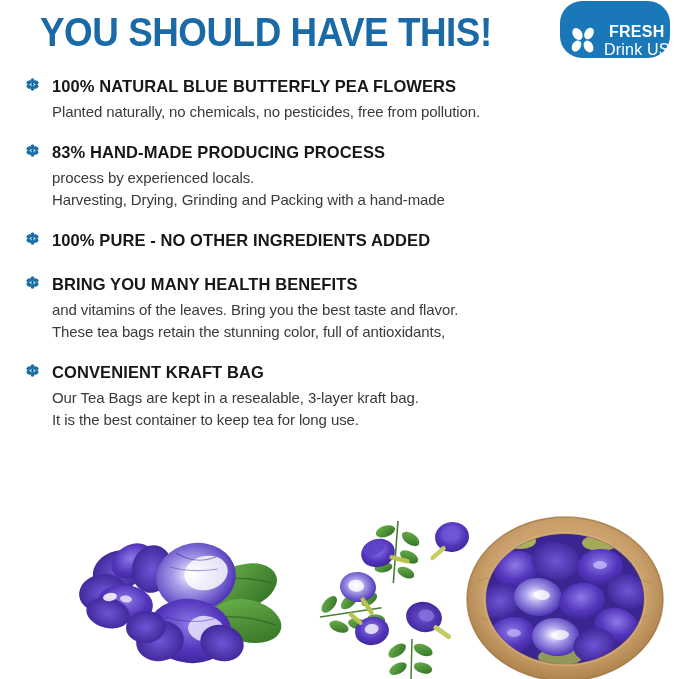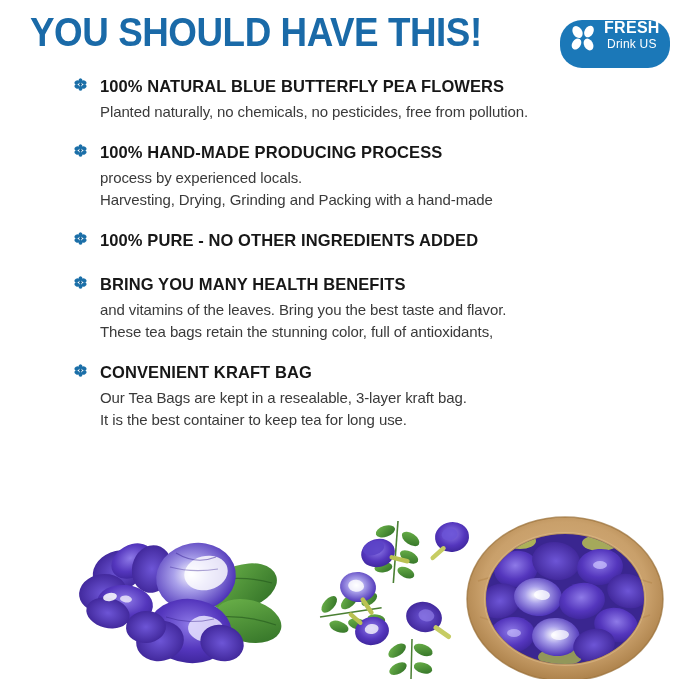--- a/index.html
+++ b/index.html
@@ -16,49 +16,49 @@
     position: relative;
     width: 679px;
     height: 679px;
     background: #ffffff;
   }
 
   
   .header {
     position: relative;
     height: 64px;
-    padding: 10px 14px 0 30px;
+    padding: 10px 14px 0 40px;
     display: flex;
     align-items: flex-start;
     justify-content: space-between;
   }
 
   .title {
     font-family: "Liberation Sans Narrow", "Liberation Sans", sans-serif;
     font-weight: 700;
     font-size: 40px;
     line-height: 44px;
     letter-spacing: -0.5px;
     color: #1a6aa8;
     transform: scaleX(0.92);
     transform-origin: left center;
     white-space: nowrap;
   }
 
   
   .logo {
     position: absolute;
-    top: 20px;
+    top: 1px;
     right: 9px;
     width: 110px;
-    height: 48px;
+    height: 57px;
     background: #1b78b8;
     border-radius: 22px;
     display: flex;
-    align-items: flex-start;
+    align-items: flex-end;
     padding-left: 6px;
   }
   .logo-mark {
     width: 36px;
     height: 36px;
     flex: 0 0 36px;
   }
   .logo-text {
     margin-left: 2px;
     display: flex;
@@ -67,30 +67,29 @@
     line-height: 1;
   }
   .logo-fresh {
     color: #ffffff;
     font-size: 16px;
     font-weight: 700;
     letter-spacing: 0.3px;
   }
   .logo-drink {
     color: #ffffff;
-    font-size: 12px;
+    font-size: 16px;
     font-weight: 400;
     margin-top: 2px;
     letter-spacing: 0.2px;
   }
 
   
   .features {
     padding: 12px 20px 0 26px;
-    margin-left: 48px;
   }
 
   .feature {
     display: flex;
     align-items: flex-start;
     margin-bottom: 19px;
   }
   .feature:last-child { margin-bottom: 0; justify-content: space-between; }
 
   .bullet {
@@ -187,21 +186,21 @@
             <ellipse cx="8" cy="12.7" rx="2.5" ry="3.1"></ellipse>
             <ellipse cx="3.6" cy="5.6" rx="2.5" ry="3.1" transform="rotate(60 3.6 5.6)"></ellipse>
             <ellipse cx="12.4" cy="10.4" rx="2.5" ry="3.1" transform="rotate(60 12.4 10.4)"></ellipse>
             <ellipse cx="3.6" cy="10.4" rx="2.5" ry="3.1" transform="rotate(-60 3.6 10.4)"></ellipse>
             <ellipse cx="12.4" cy="5.6" rx="2.5" ry="3.1" transform="rotate(-60 12.4 5.6)"></ellipse>
             <circle cx="8" cy="8" r="1.7" fill="#0e5a8f"></circle>
           </g>
         </svg>
       </span>
       <div class="feature-body">
-        <div class="feature-heading">100% HAND-MADE PRODUCING PROCESS</div>
+        <div class="feature-heading">83% HAND-MADE PRODUCING PROCESS</div>
         <div class="feature-line">process by experienced locals.</div>
         <div class="feature-line">Harvesting, Drying, Grinding and Packing with a hand-made</div>
       </div>
     </div>
 
     <div class="feature">
       <span class="bullet">
         <svg viewBox="0 0 16 16" width="13" height="13" aria-hidden="true">
           <g fill="#1b6fa8">
             <ellipse cx="8" cy="3.3" rx="2.5" ry="3.1"></ellipse>

